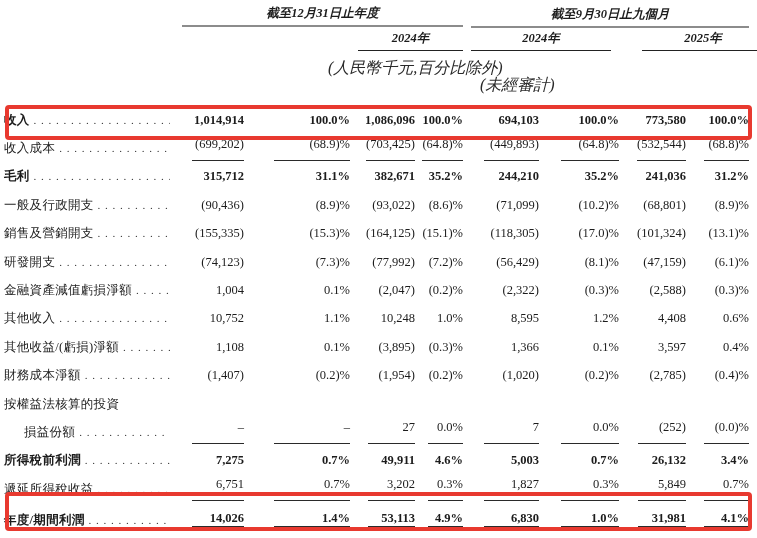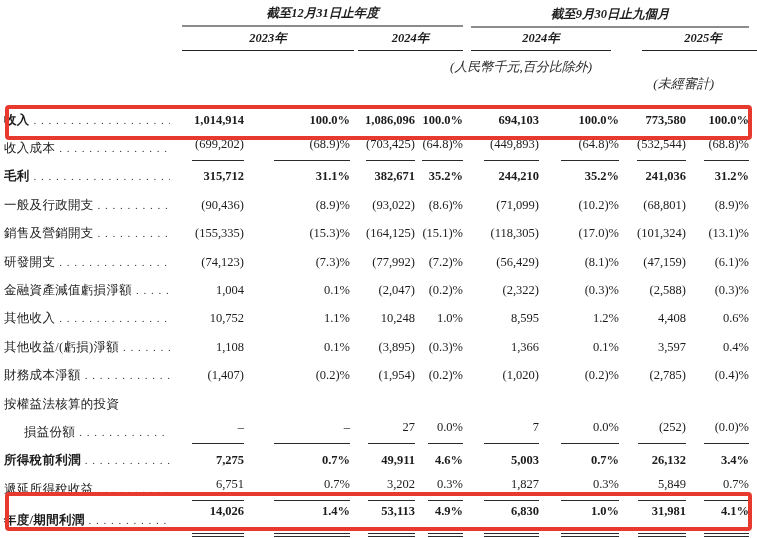--- a/index.html
+++ b/index.html
@@ -35,22 +35,22 @@
     font-size: 12.5px;
     padding-bottom: 3px;
     border-bottom: 1.4px solid #222222;
   }
   .y1 { left: 182px; top: 30px; width: 172px; }
   .y2 { left: 358px; top: 30px; width: 105px; }
   .y3 { left: 471px; top: 30px; width: 140px; }
   .y4 { left: 642px; top: 30px; width: 122px; }
   .note {
     font-style: italic;
-    font-size: 13px;
-    text-align: right;
+    font-size: 16px;
+    text-align: left;
     color: #2a2a2a;
   }
   .note1 { left: 328px; top: 58px; width: 264px; }
   .note2 { left: 480px; top: 75px; width: 234px; }
 
   
   .tbody {
     position: absolute;
     left: 0; top: 106px;
     width: 757px;
@@ -91,21 +91,21 @@
   }
   .val { display: inline-block; text-align: right; }
   .row.bold .lbl, .row.bold .cell { font-weight: bold; }
   .row.rule .cell .val {
     border-bottom: 1.4px solid #2a2a2a;
     padding-bottom: 8px;
     min-width: 72%;
   }
   .row.drule .cell .val {
     border-bottom: 4px double #2a2a2a;
-    padding-bottom: 14px;
+    padding-bottom: 0;
     min-width: 72%;
   }
   .row.drule { height: 34px; }
 
   
   .redbox {
     position: absolute;
     border: 4px solid #e8392f;
     border-radius: 4px;
     pointer-events: none;
@@ -115,21 +115,20 @@
   .box-profit  { left: 5px; top: 492px; width: 747px; height: 39px; }
 </style>
 </head>
 <body>
 
 <div class="page">
 
   <div class="hdr group-hdr g1">截至12月31日止年度</div>
   <div class="hdr group-hdr g2">截至9月30日止九個月</div>
 
-  <div class="hdr year-hdr y1">2023年</div>
   <div class="hdr year-hdr y2">2024年</div>
   <div class="hdr year-hdr y3">2024年</div>
   <div class="hdr year-hdr y4">2025年</div>
 
   <div class="hdr note note1">(人民幣千元,百分比除外)</div>
   <div class="hdr note note2">(未經審計)</div>
 
   <div class="tbody">
       <div class="row bold">
     <div class="labelcell">

